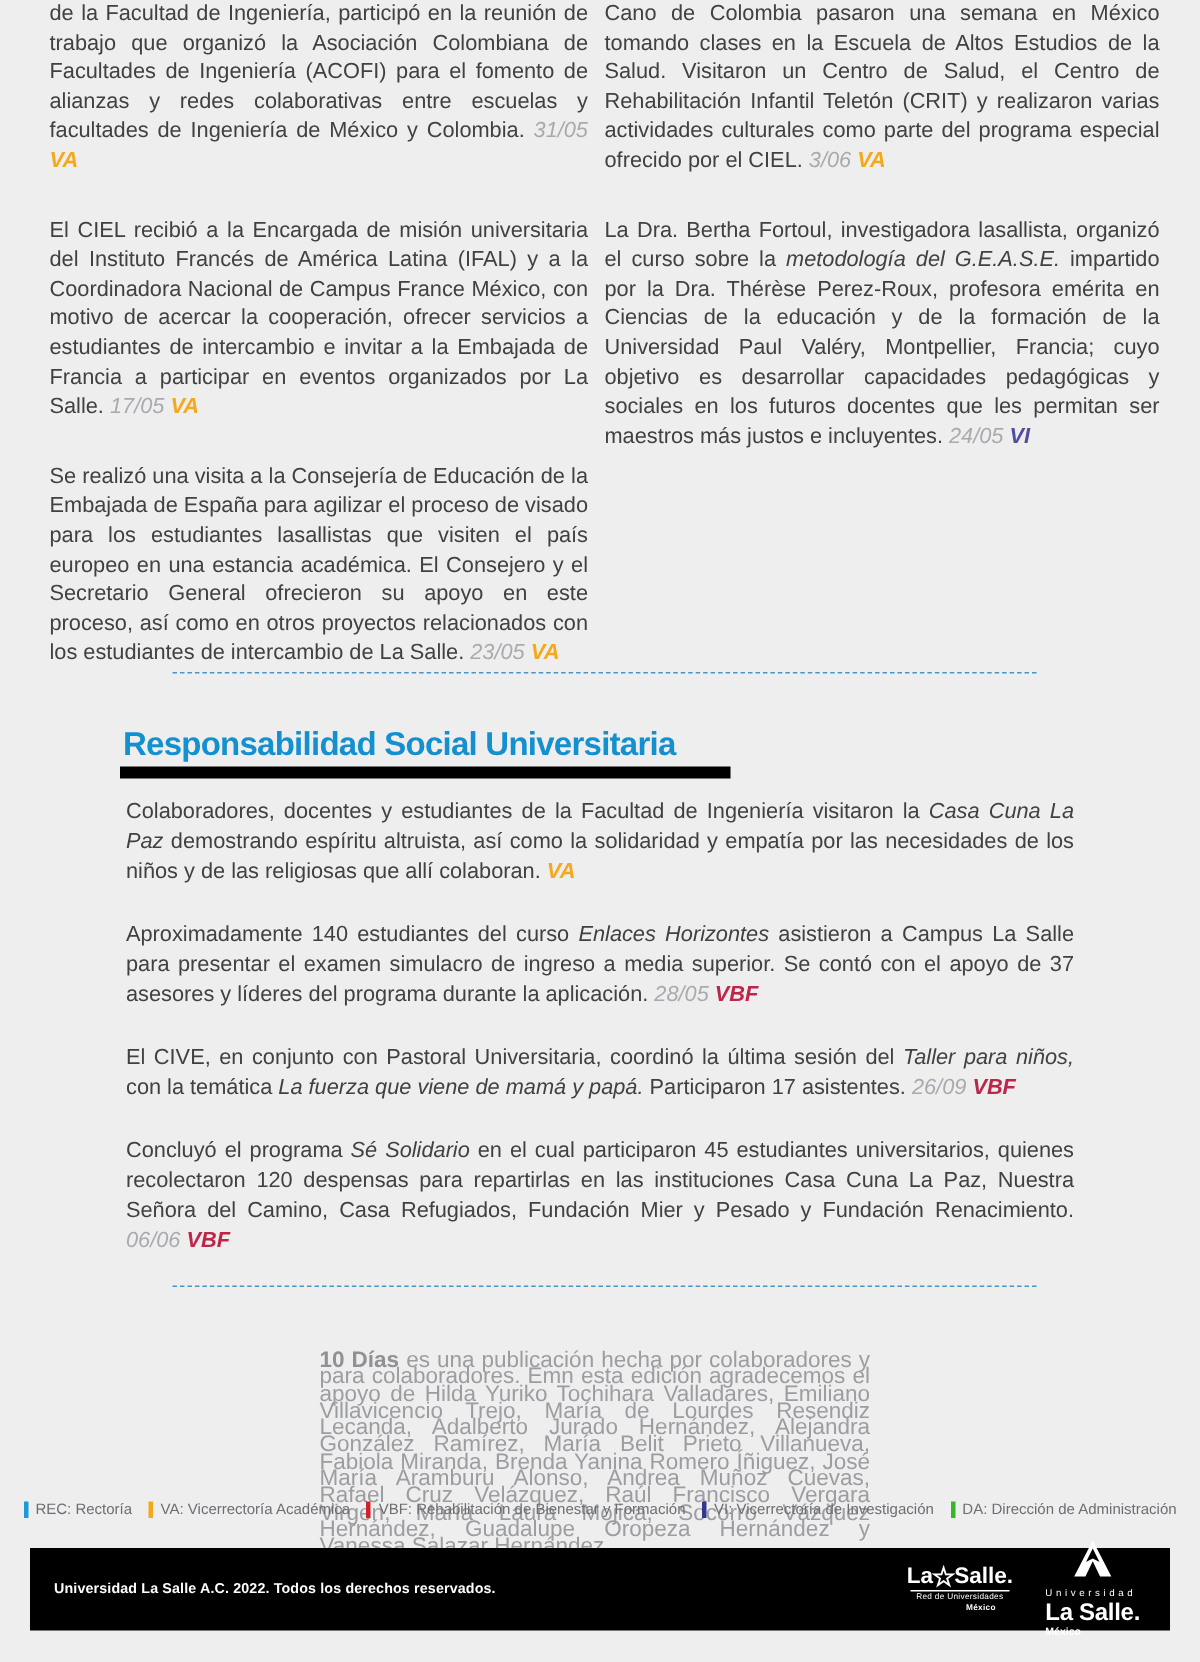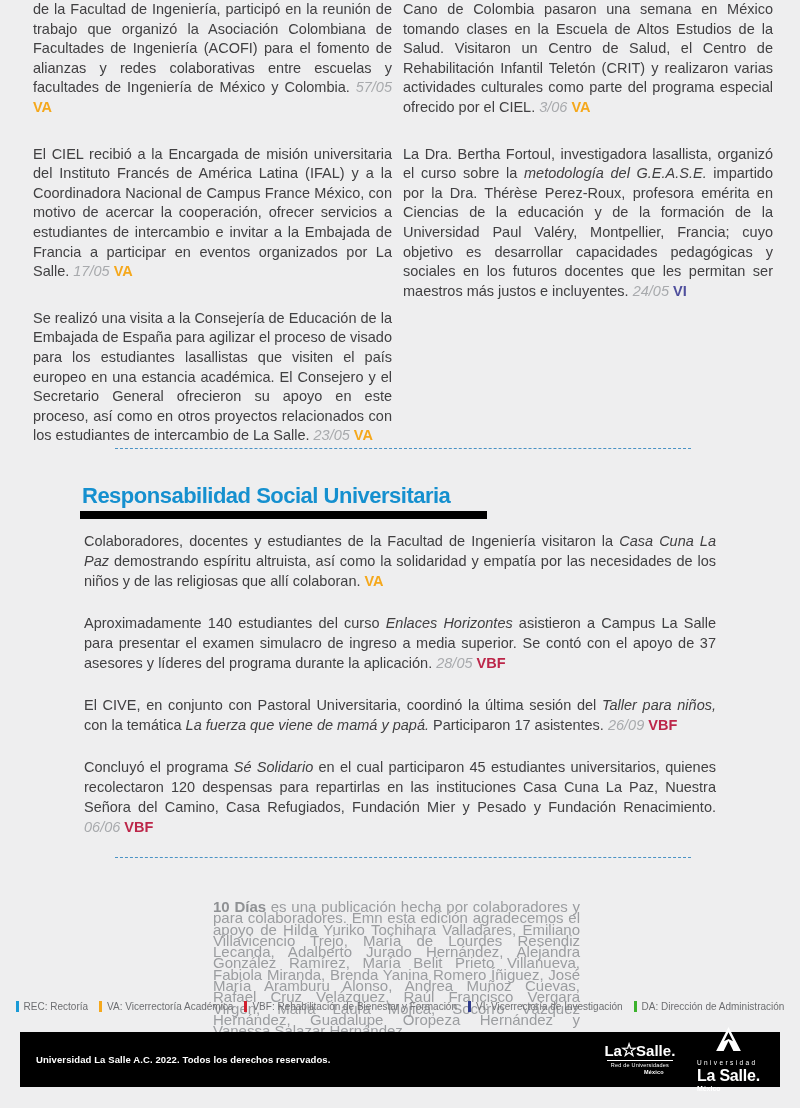--- a/index.html
+++ b/index.html
@@ -4,21 +4,21 @@
 <style>
   html,body{margin:0;padding:0;}
   body{width:800px;height:1108px;background:#eeeeef;font-family:"Liberation Sans",sans-serif;position:relative;overflow:hidden;color:#414042;}
   
   .col{position:absolute;top:0;}
   .col-left{left:33px;width:359px;}
   .col-right{left:403px;width:370px;}
   .para{margin:0 0 27px 0;font-size:14.5px;line-height:19.6px;text-align:justify;color:#414042;}
   .para em{font-style:italic;}
   .date{color:#a8aaad;font-style:italic;}
-  .tag{font-weight:bold;}
+  .tag{font-style:italic;font-weight:bold;}
   
   .divider{position:absolute;left:115px;width:576px;height:0;border-top:1.5px dashed #4a93c5;}
   .divider-top{top:448px;}
   .divider-bottom{top:857px;}
   
   .rsu-heading{position:absolute;left:82px;top:483px;font-size:22px;font-weight:bold;letter-spacing:-0.5px;color:#1590cf;white-space:nowrap;}
   .heading-bar{position:absolute;left:80px;top:511px;width:407px;height:8px;background:#000;}
   
   .rsu{position:absolute;left:84px;top:531px;width:632px;}
   .rsu .para{line-height:20px;margin-bottom:22px;}
@@ -27,36 +27,36 @@
   .credits b{font-weight:bold;color:#8f9194;}
   
   .legend{position:absolute;left:0;top:1001px;width:800px;display:flex;justify-content:center;align-items:center;gap:11px;font-size:10px;color:#6d6e71;white-space:nowrap;}
   .legend-item{display:flex;align-items:center;}
   .legend-chip{display:inline-block;width:3px;height:11px;margin-right:5px;}
   
   .footer-bar{position:absolute;left:20px;top:1032px;width:760px;height:55px;background:#000;display:flex;align-items:center;}
   .copyright{margin-left:16px;color:#fff;font-size:9.5px;font-weight:bold;letter-spacing:0.1px;}
   .logos{margin-left:auto;margin-right:20px;display:flex;align-items:center;gap:24px;}
   .logo1{color:#fff;width:66px;}
-  .logo1-main{display:flex;align-items:flex-start;justify-content:center;font-size:15px;font-weight:bold;line-height:15px;}
+  .logo1-main{display:flex;align-items:center;justify-content:center;font-size:15px;font-weight:bold;line-height:15px;}
   .logo1 .star{font-size:18px;line-height:14px;margin:0 -1px;}
   .logo1-line{border-top:1px solid #fff;margin:2px 0 1px 0;}
   .logo1-sub{font-size:5.5px;text-align:center;letter-spacing:0.2px;line-height:7px;}
   .logo1-sub2{text-align:right;padding-right:9px;font-weight:bold;}
   .logo2{display:flex;align-items:center;gap:7px;color:#fff;flex-direction:column;}
   .logo2-mark svg{display:block;}
   .logo2-top{font-size:6.5px;letter-spacing:2.4px;line-height:8px;}
   .logo2-main{font-size:16px;font-weight:bold;line-height:17px;letter-spacing:-0.2px;}
   .logo2-sub{font-size:7px;font-weight:bold;line-height:9px;}
 </style>
 </head>
 <body>
 
 <div class="col col-left">
-    <p class="para"><span>de la Facultad de Ingeniería, participó en la reunión de trabajo que organizó la Asociación Colombiana de Facultades de Ingeniería (ACOFI) para el fomento de alianzas y redes colaborativas entre escuelas y facultades de Ingeniería de México y Colombia.</span><span class="date"> 57/05</span><span class="tag" style="color: rgb(245, 168, 28);"> VA</span></p>
+    <p class="para"><span>de la Facultad de Ingeniería, participó en la reunión de trabajo que organizó la Asociación Colombiana de Facultades de Ingeniería (ACOFI) para el fomento de alianzas y redes colaborativas entre escuelas y facultades de Ingeniería de México y Colombia.</span><span class="date"> 31/05</span><span class="tag" style="color: rgb(245, 168, 28);"> VA</span></p>
     <p class="para"><span>El CIEL recibió a la Encargada de misión universitaria del Instituto Francés de América Latina (IFAL) y a la Coordinadora Nacional de Campus France México, con motivo de acercar la cooperación, ofrecer servicios a estudiantes de intercambio e invitar a la Embajada de Francia a participar en eventos organizados por La Salle.</span><span class="date"> 17/05</span><span class="tag" style="color: rgb(245, 168, 28);"> VA</span></p>
     <p class="para"><span>Se realizó una visita a la Consejería de Educación de la Embajada de España para agilizar el proceso de visado para los estudiantes lasallistas que visiten el país europeo en una estancia académica. El Consejero y el Secretario General ofrecieron su apoyo en este proceso, así como en otros proyectos relacionados con los estudiantes de intercambio de La Salle.</span><span class="date"> 23/05</span><span class="tag" style="color: rgb(245, 168, 28);"> VA</span></p>
   </div>
 <div class="col col-right">
     <p class="para"><span>Cano de Colombia pasaron una semana en México tomando clases en la Escuela de Altos Estudios de la Salud. Visitaron un Centro de Salud, el Centro de Rehabilitación Infantil Teletón (CRIT) y realizaron varias actividades culturales como parte del programa especial ofrecido por el CIEL.</span><span class="date"> 3/06</span><span class="tag" style="color: rgb(245, 168, 28);"> VA</span></p>
     <p class="para"><span>La Dra. Bertha Fortoul, investigadora lasallista, organizó el curso sobre la </span><em>metodología del G.E.A.S.E.</em><span> impartido por la Dra. Thérèse Perez-Roux, profesora emérita en Ciencias de la educación y de la formación de la Universidad Paul Valéry, Montpellier, Francia; cuyo objetivo es desarrollar capacidades pedagógicas y sociales en los futuros docentes que les permitan ser maestros más justos e incluyentes.</span><span class="date"> 24/05</span><span class="tag" style="color: rgb(79, 79, 157);"> VI</span></p>
   </div>
 
 <div class="divider divider-top"></div>
 

